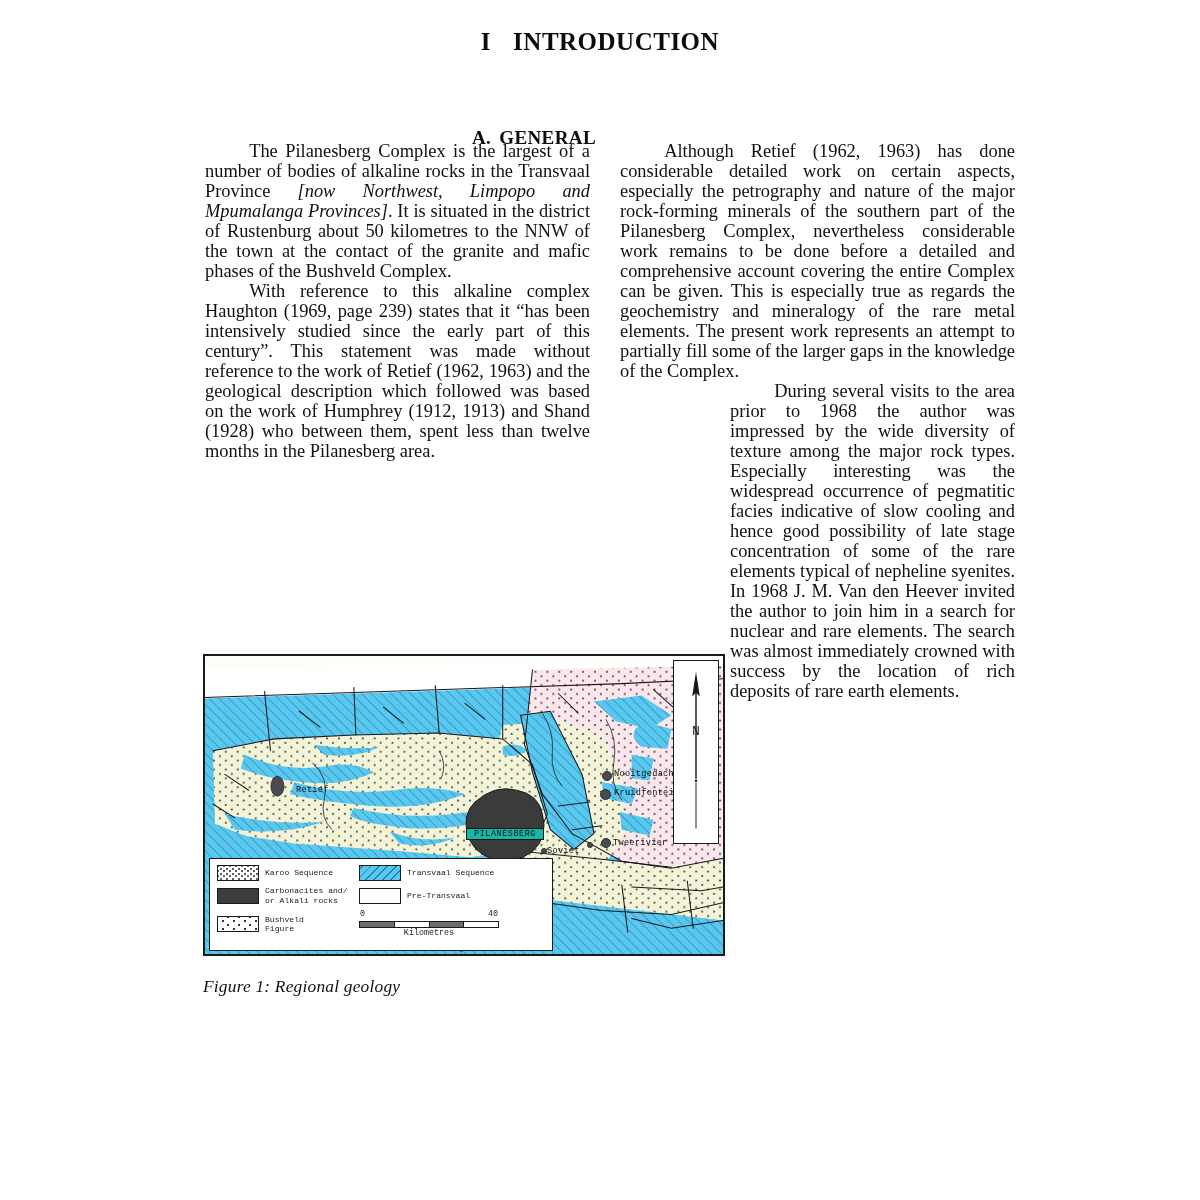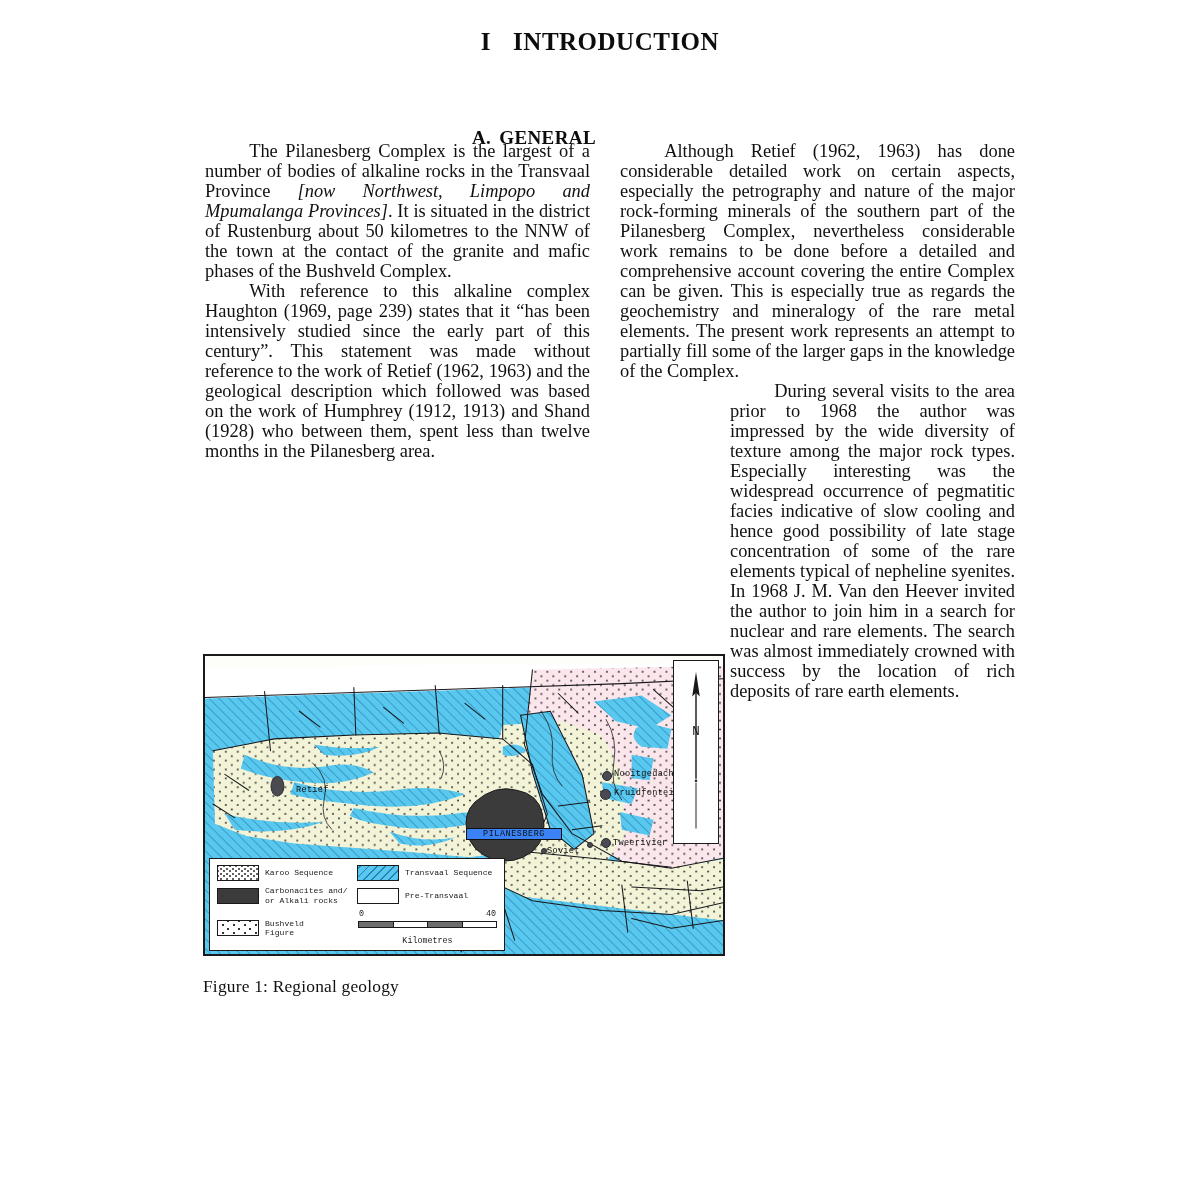--- a/index.html
+++ b/index.html
@@ -114,21 +114,21 @@
     background: #ffffff;
     border: 1.4px solid #1a1a1a;
     box-sizing: border-box;
   }
   .north-box svg { display:block; width:100%; height:100%; }
 
   .legend-box {
     position: absolute;
     left: 4px;
     bottom: 3px;
-    width: 296px;
+    width: 344px;
     height: 93px;
     background: #ffffff;
     border: 1.4px solid #1a1a1a;
     box-sizing: border-box;
     padding: 6px 7px 4px 7px;
     font-family: "Liberation Mono", "DejaVu Sans Mono", monospace;
     font-size: 8.1px;
     line-height: 9.6px;
     color: #1a1a1a;
   }
@@ -181,46 +181,47 @@
   }
   .scale-bar {
     height: 7px;
     border: 1.1px solid #1a1a1a;
     display: flex;
     box-sizing: border-box;
   }
   .scale-bar span { flex: 1; border-right: 1.1px solid #1a1a1a; }
   .scale-bar span:last-child { border-right: none; }
   .scale-bar span.on { background: #6d6d6d; }
-  .scale-caption { text-align: center; font-size: 8.4px; margin-top: 9px; }
+  .scale-caption { text-align: center; font-size: 8.4px; margin-top: 1px; }
 
   .map-label {
     position: absolute;
     font-family: "Liberation Mono", "DejaVu Sans Mono", monospace;
     font-size: 8.6px;
     color: #101010;
     white-space: nowrap;
     letter-spacing: 0.3px;
   }
   .map-label.boxed {
-    background: #3b82f6;
+    background: #14b8a6;
     border: 1.2px solid #111;
-    padding: 0 16px;
+    padding: 0 7px;
     font-size: 8.4px;
     letter-spacing: 0.6px;
   }
   .map-dot {
     position: absolute;
     background: #4a4a52;
     border-radius: 50%;
     border: 1px solid #2b2b30;
   }
 
   .figure-caption {
     margin-top: 20px;
+    font-style: italic;
     font-size: 17.4px;
     color: #111;
     letter-spacing: 0.2px;
   }
 </style>
 </head>
 <body>
 
 <div class="page">
 

